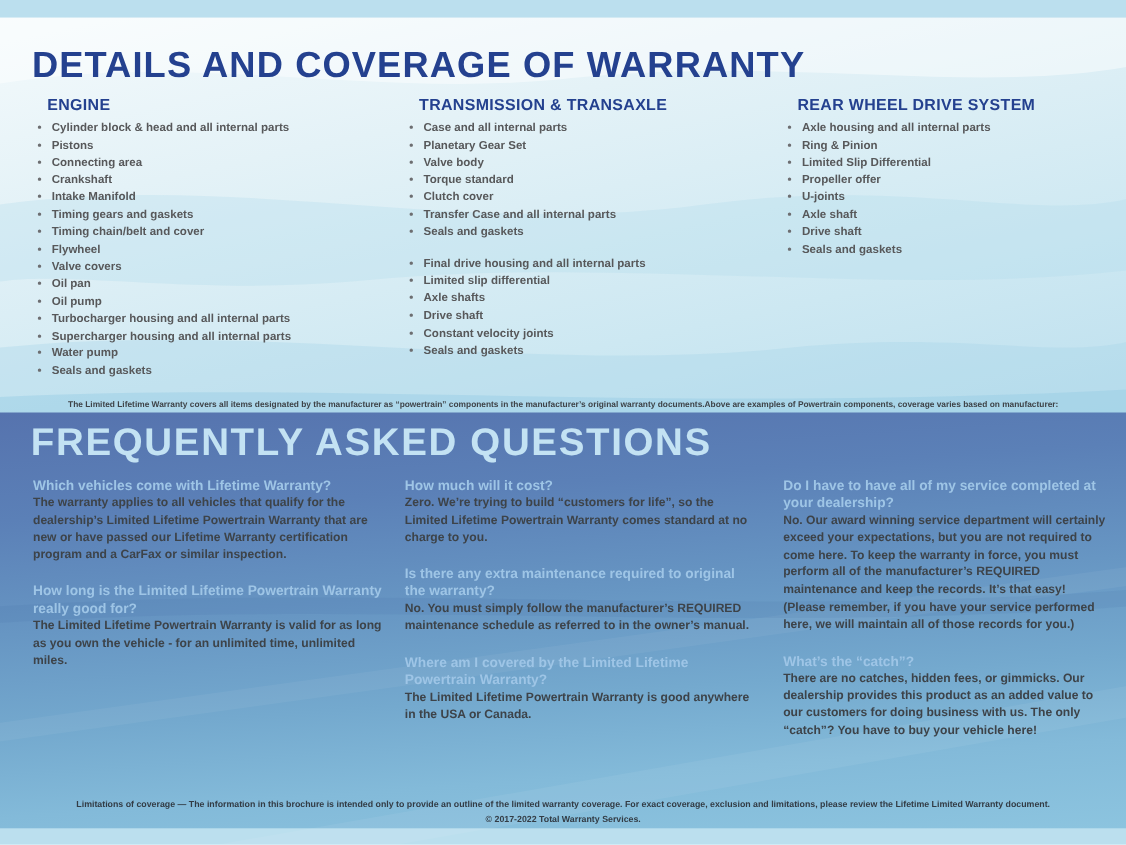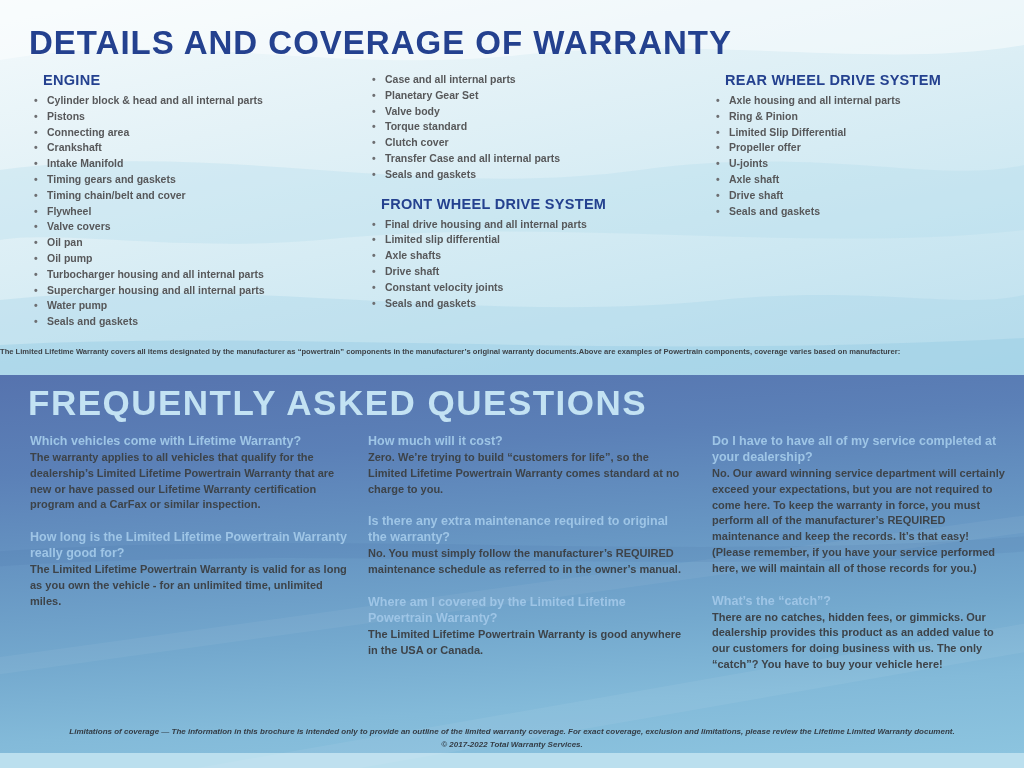--- a/index.html
+++ b/index.html
@@ -1,49 +1,49 @@
 <!DOCTYPE html>
 <html><head>
 <meta charset="utf-8">
 <style>
   html,body{margin:0;padding:0;}
   body{font-family:"Liberation Sans",sans-serif;}
   .page{position:relative;width:1024px;height:768px;overflow:hidden;background:#BBDFEE;}
 
   
-  .coverage{position:absolute;left:0;top:0;width:1024px;height:375px;
+  .coverage{position:absolute;left:0;top:16px;width:1024px;height:375px;
     background:linear-gradient(168deg,#F4FAFC 0%,#E4F2F7 30%,#CDE8F2 70%,#BCDFEE 100%);}
   .bg-svg{position:absolute;left:0;top:0;pointer-events:none;}
   .cov-title{position:absolute;left:29px;top:24px;margin:0;font-size:33px;font-weight:bold;
     letter-spacing:1px;color:#24418F;white-space:nowrap;}
   .cov-col{position:absolute;top:72px;}
   .cov-col1{left:30px;width:322px;}
   .cov-col2{left:368px;width:322px;}
   .cov-col3{left:712px;width:292px;}
   .section{margin:0 0 10px 0;}
   .sec-head{margin:0 0 5px 13px;font-size:14.5px;font-weight:bold;color:#24418F;letter-spacing:.3px;}
   ul.items{list-style:none;margin:0;padding:0;}
   li.item{position:relative;padding-left:17px;font-size:10.5px;line-height:15.8px;color:#57585A;font-weight:600;}
   li.item .bullet{position:absolute;left:4px;top:0;color:#6D6E71;}
-  .disclaimer{position:absolute;left:0;top:347px;width:1024px;text-align:left;
+  .disclaimer{position:absolute;left:0;top:347px;width:1024px;text-align:center;
     font-size:7.6px;font-weight:600;color:#3E4348;}
 
   
   .faq{position:absolute;left:0;top:375px;width:1024px;height:378px;
     background:linear-gradient(176deg,#5673AE 0%,#5B80B7 22%,#6796C3 45%,#74A9CE 65%,#83BAD9 82%,#8CC4DF 100%);}
   .faq-title{position:absolute;left:28px;top:8px;margin:0;font-size:35px;font-weight:bold;
     letter-spacing:1.5px;color:#C3E2F3;white-space:nowrap;}
   .faq-col{position:absolute;top:58px;}
   .faq-col1{left:30px;width:324px;}
   .faq-col2{left:368px;width:322px;}
   .faq-col3{left:712px;width:296px;}
   .qa{margin:0 0 16px 0;}
   .q{font-size:12.5px;font-weight:bold;line-height:16px;color:#9EC5E6;margin:0 0 1px 0;}
   .a{font-size:11px;font-weight:600;line-height:15.8px;color:#3D4349;}
-  .footer{position:absolute;left:0;top:352px;width:1024px;text-align:center;font-style:italic;}
+  .footer{position:absolute;left:0;top:352px;width:1024px;text-align:center;}
   .footer-line1{font-size:8px;font-weight:600;color:#333C45;}
   .footer-line2{font-size:8px;font-weight:600;color:#333C45;margin-top:4px;}
 </style>
 </head>
 <body>
 
 <div class="page">
 
   <div class="coverage">
     <svg class="bg-svg" width="1024" height="375" viewBox="0 0 1024 375">
@@ -88,39 +88,39 @@
 
             <li class="item"><span class="bullet">•</span><span class="item-text">Water pump</span></li>
 
             <li class="item"><span class="bullet">•</span><span class="item-text">Seals and gaskets</span></li>
           </ul>
       </div>
     </div>
 
     <div class="cov-col cov-col2">
       <div class="section">
+        <h2 class="sec-head">TRANSMISSION &amp; TRANSAXLE</h2>
         <ul class="items">
 
             <li class="item"><span class="bullet">•</span><span class="item-text">Case and all internal parts</span></li>
 
             <li class="item"><span class="bullet">•</span><span class="item-text">Planetary Gear Set</span></li>
 
             <li class="item"><span class="bullet">•</span><span class="item-text">Valve body</span></li>
 
             <li class="item"><span class="bullet">•</span><span class="item-text">Torque standard</span></li>
 
             <li class="item"><span class="bullet">•</span><span class="item-text">Clutch cover</span></li>
 
             <li class="item"><span class="bullet">•</span><span class="item-text">Transfer Case and all internal parts</span></li>
 
             <li class="item"><span class="bullet">•</span><span class="item-text">Seals and gaskets</span></li>
           </ul>
       </div>
       <div class="section" style="margin-top:13px;">
-        <h2 class="sec-head">FRONT WHEEL DRIVE SYSTEM</h2>
         <ul class="items">
 
             <li class="item"><span class="bullet">•</span><span class="item-text">Final drive housing and all internal parts</span></li>
 
             <li class="item"><span class="bullet">•</span><span class="item-text">Limited slip differential</span></li>
 
             <li class="item"><span class="bullet">•</span><span class="item-text">Axle shafts</span></li>
 
             <li class="item"><span class="bullet">•</span><span class="item-text">Drive shaft</span></li>
 

